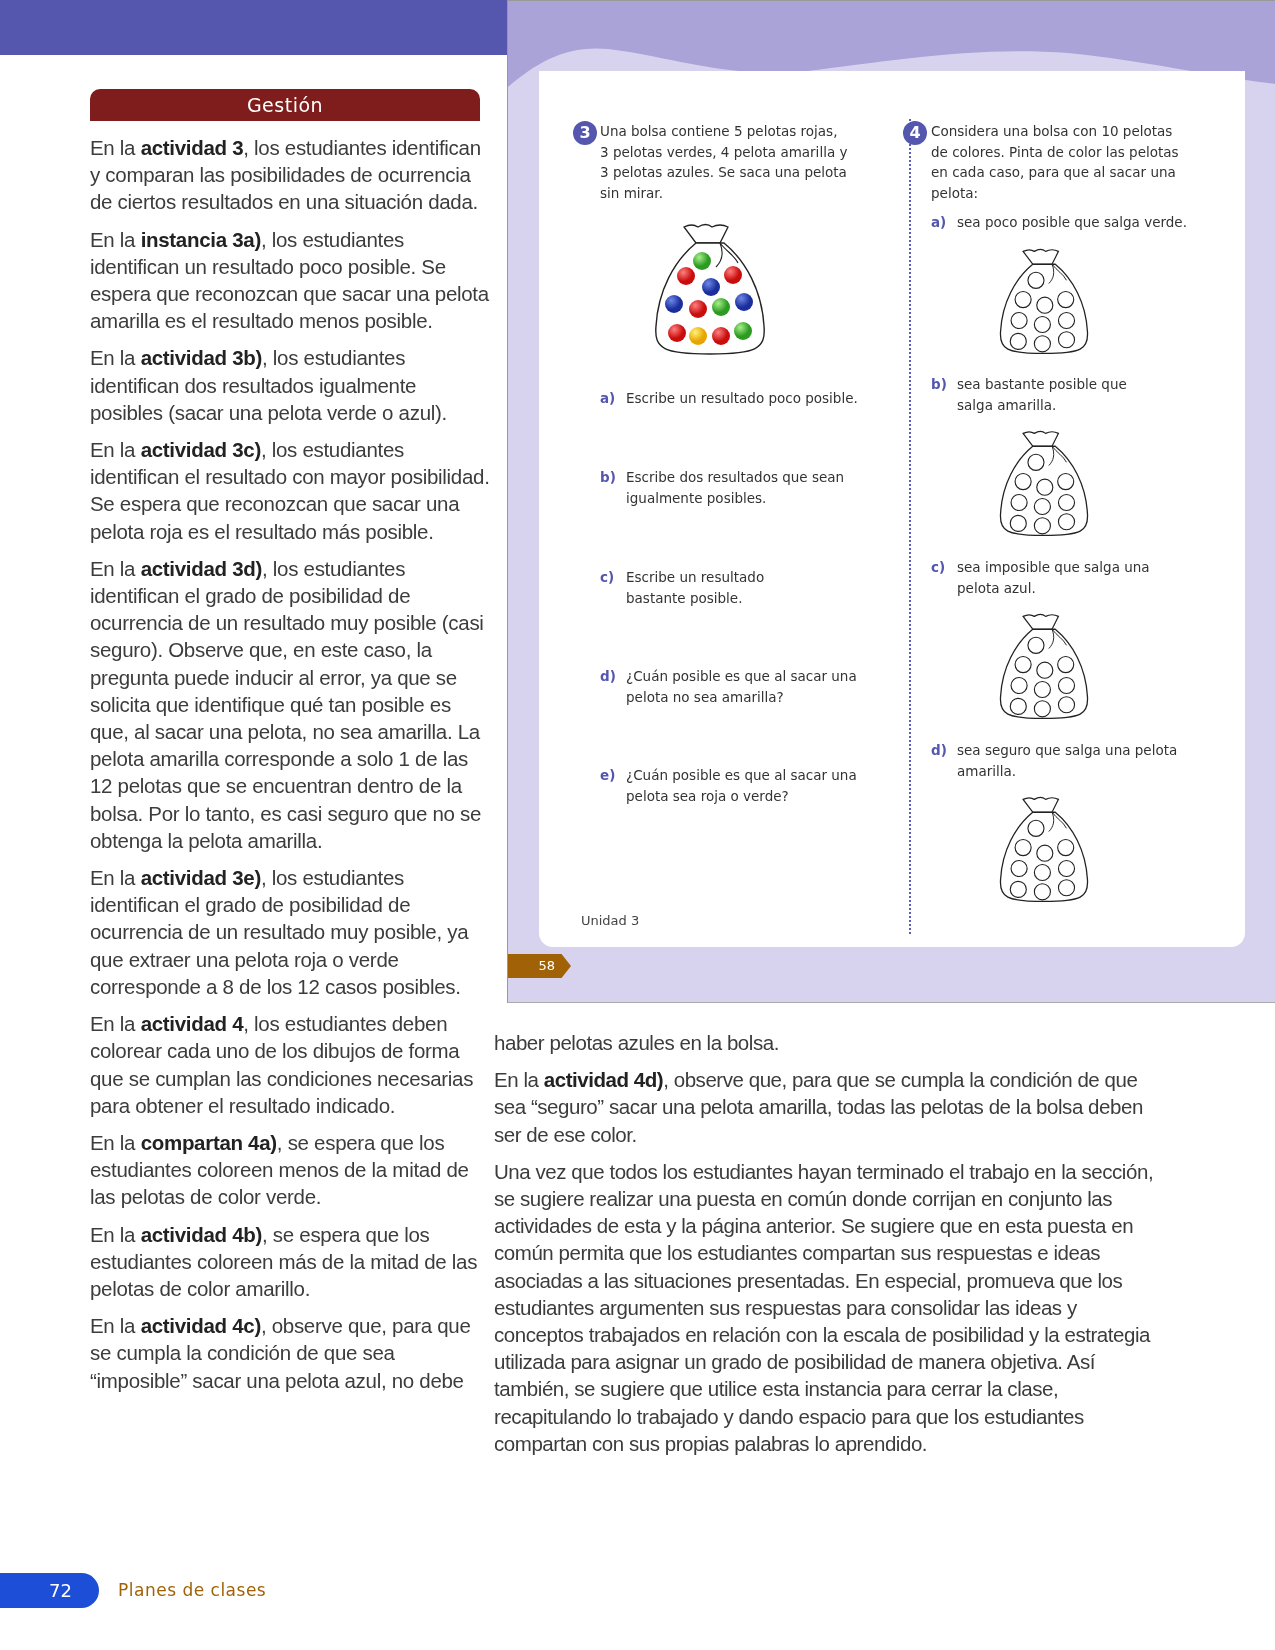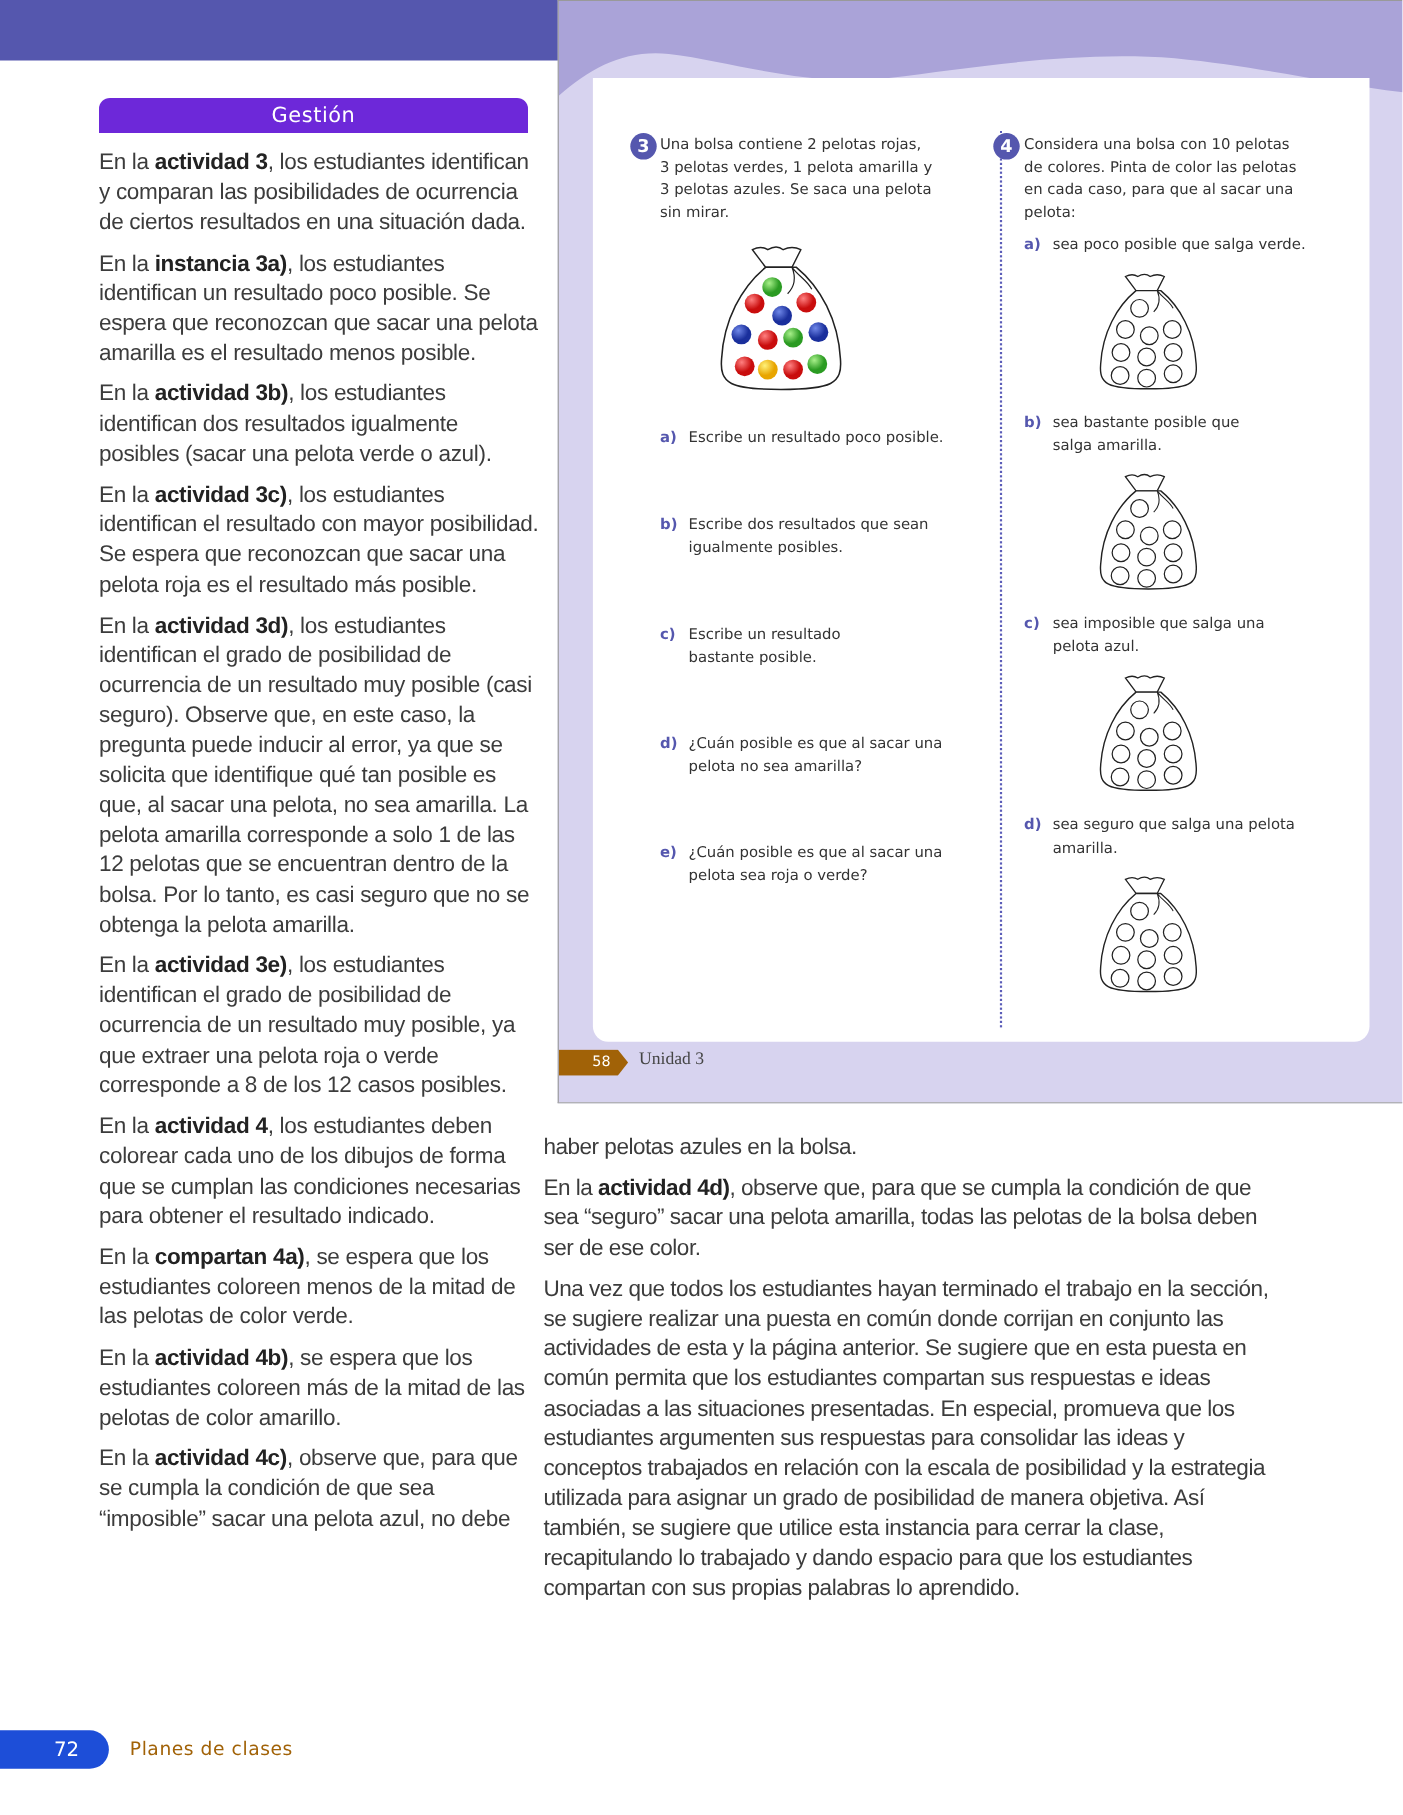--- a/index.html
+++ b/index.html
@@ -2,21 +2,21 @@
 <html><head>
 <meta charset="utf-8">
 <style>
   * { box-sizing: border-box; margin: 0; padding: 0; }
   html, body { width: 1275px; height: 1650px; background: #ffffff; overflow: hidden; }
   body { position: relative; font-family: "DejaVu Sans", sans-serif; color: #3a3a3a; }
 
   .top-band { position: absolute; left: 0; top: 0; width: 508px; height: 55px; background: #5557ae; }
 
   .gestion { position: absolute; left: 90px; top: 89px; width: 390px; height: 32px;
-    background: #6d28d9; border-radius: 10px 10px 0 0; color: #fff; text-align: center;
+    background: #7f1d1d; border-radius: 10px 10px 0 0; color: #fff; text-align: center;
     font-size: 19px; line-height: 32px; letter-spacing: 0.5px; }
 
   .left-col { position: absolute; left: 90px; top: 134px; width: 400px;
     font-family: "Liberation Sans", sans-serif; font-size: 20.5px; line-height: 27.2px;
     color: #3c3c3c; letter-spacing: -0.3px; }
   .left-col p { margin-bottom: 10px; }
   .left-col b, .right-col b { color: #222; font-weight: bold; }
 
   .right-col { position: absolute; left: 494px; top: 1029px; width: 660px;
     font-family: "Liberation Sans", sans-serif; font-size: 20.5px; line-height: 27.2px;
@@ -38,21 +38,21 @@
     line-height: 20.5px; color: #333; }
   .sub { position: absolute; font-size: 13.5px; line-height: 20.5px; color: #333; }
   .sub .lbl { position: absolute; left: 0; top: 0; color: #5557ae; font-weight: bold; }
   .sub .txt { display: block; margin-left: 26px; }
 
   .bag { position: absolute; }
 
   .emb-footer-num { position: absolute; left: 0; top: 953px; width: 63px; height: 24px;
     background: #a16207; color: #fff; font-size: 13px; line-height: 24px; text-align: right; padding-right: 16px;
     clip-path: polygon(0 0, 85% 0, 100% 50%, 85% 100%, 0 100%); }
-  .emb-footer-label { position: absolute; left: 73px; top: 950px; font-size: 16px; line-height: 24px; color: #444; font-family: Liberation Serif, serif; }
+  .emb-footer-label { position: absolute; left: 73px; top: 908px; font-size: 13px; line-height: 24px; color: #444; }
 
   
   .footer-num { position: absolute; left: 0; top: 1573px; width: 99px; height: 35px;
     background: #1d4ed8; color: #fff; border-radius: 0 18px 18px 0; font-size: 18px;
     line-height: 35px; text-align: right; padding-right: 27px; }
   .footer-label { position: absolute; left: 118px; top: 1573px; font-size: 17px; line-height: 35px; color: #a16207; letter-spacing: 0.5px; }
 </style>
 </head>
 <body>
 
@@ -74,21 +74,21 @@
 </div>
 
 <div class="emb">
   <svg class="emb-wave" viewBox="0 0 768 100" preserveAspectRatio="none">
     <path d="M0 0 H768 V83 C700 75 640 60 560 52 C470 45 380 60 300 70 C220 78 160 55 100 48 C60 44 30 60 0 86 Z" fill="#aaa3d8"></path>
   </svg>
   <div class="emb-card">
     <div class="emb-divider"></div>
 
     <div class="q-num" style="left:34px; top:50px;">3</div>
-    <div class="q-text" style="left:61px; top:50px; width:250px;">Una bolsa contiene 2 pelotas rojas, 3 pelotas verdes, 1 pelota amarilla y 3 pelotas azules. Se saca una pelota sin mirar.</div>
+    <div class="q-text" style="left:61px; top:50px; width:250px;">Una bolsa contiene 5 pelotas rojas, 3 pelotas verdes, 4 pelota amarilla y 3 pelotas azules. Se saca una pelota sin mirar.</div>
 
     <svg class="bag" style="left:115px; top:150px;" width="112" height="138" viewBox="0 0 112 138">
       <path d="M30 6 Q38 2 44 6 Q52 1 58 6 Q66 2 74 6 L66 22 L42 22 Z" fill="#fff" stroke="#222" stroke-width="1.3"></path>
       <path d="M42 22 C20 40 4 70 2 105 C0 128 10 133 56 133 C102 133 112 128 110 105 C108 70 92 40 70 22 Z" fill="#fff" stroke="#222" stroke-width="1.4"></path>
       <path d="M66 22 C72 30 80 34 84 42 M66 22 C70 32 68 40 62 46" fill="none" stroke="#222" stroke-width="1.1"></path>
       <defs>
         <radialGradient id="gR" cx="35%" cy="30%">
             <stop offset="0" stop-color="#ff8080"></stop>
             <stop offset="1" stop-color="#c90d0d"></stop>
           </radialGradient>

